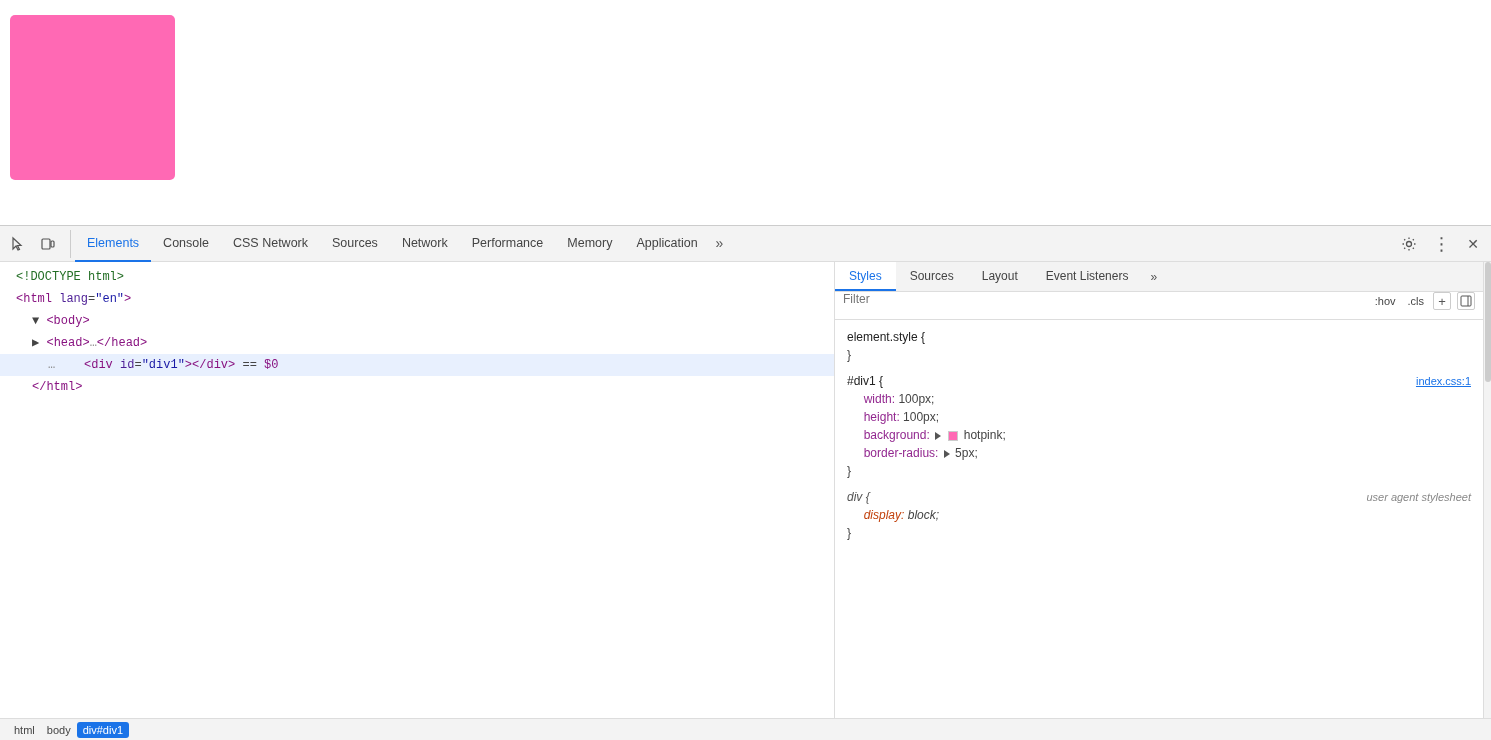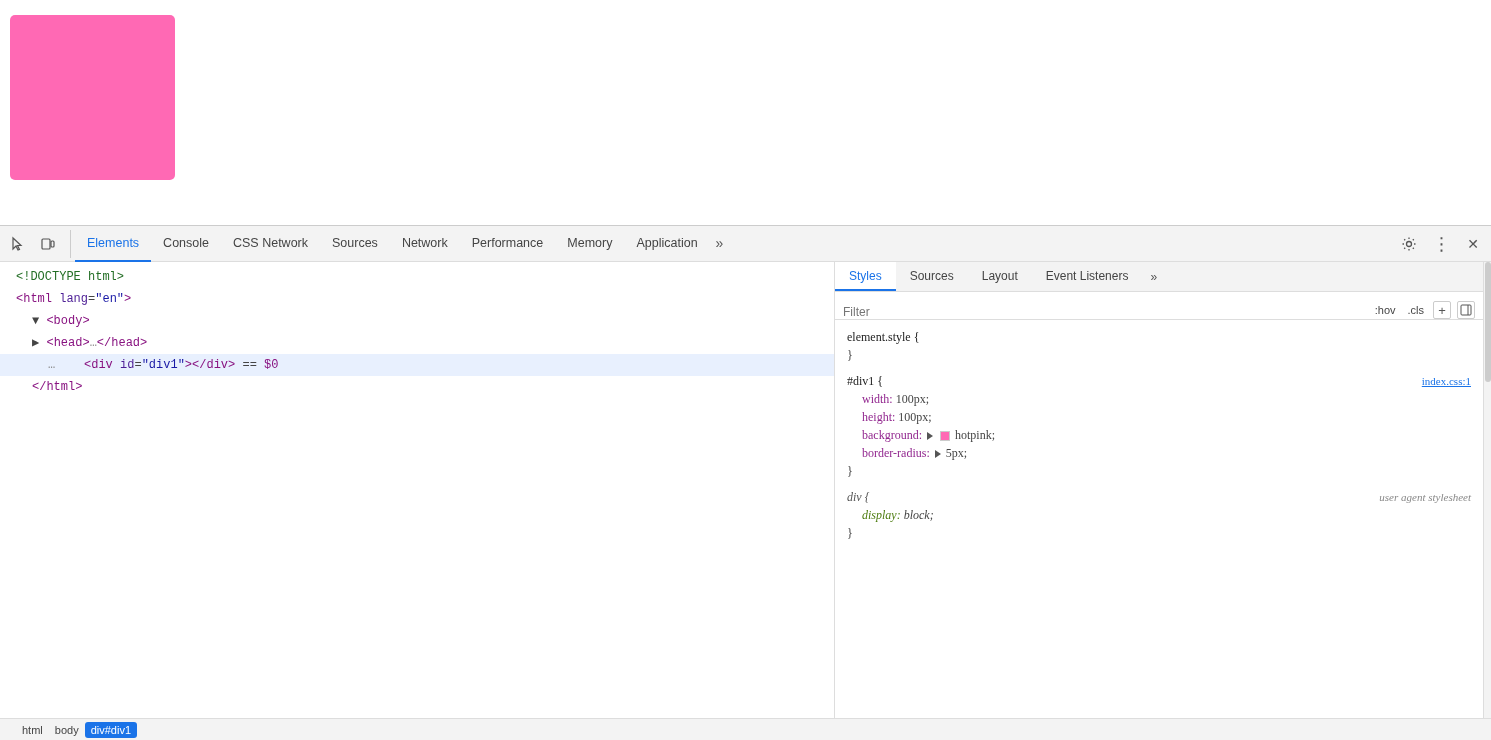--- a/index.html
+++ b/index.html
@@ -185,21 +185,21 @@
       display: flex;
       align-items: center;
       font-size: 12px;
       color: #555;
       cursor: pointer;
     }
 
     
     #filter-bar {
       display: flex;
-      align-items: flex-end;
+      align-items: flex-start;
       height: 28px;
       border-bottom: 1px solid #ddd;
       padding: 0 8px;
       gap: 24px;
     }
 
     #filter-input {
       flex: 1;
       border: none;
       outline: none;
@@ -246,34 +246,34 @@
       font-size: 11px;
       cursor: pointer;
       color: #555;
     }
 
     
     #styles-content {
       flex: 1;
       overflow-y: auto;
       padding: 4px 0;
-      font-family: Liberation Serif, serif;
+      font-family: Liberation Sans, sans-serif;
       font-size: 12px;
     }
 
     .style-rule {
       padding: 4px 12px;
       line-height: 18px;
     }
 
     .style-selector { color: #222; }
     .style-selector.italic { font-style: italic; color: #555; }
     .style-brace { color: #444; }
     .style-prop { color: #92278f; }
-    .style-prop.italic { font-style: italic; color: #4d7c0f; }
+    .style-prop.italic { font-style: italic; color: #c2410c; }
     .style-value { color: #444; }
     .style-value.italic { font-style: italic; color: #444; }
     .style-source { float: right; color: #1a73e8; text-decoration: underline; cursor: pointer; font-size: 11px; }
     .style-source.italic { font-style: italic; color: #888; float: right; text-decoration: none; cursor: default; }
 
     .color-swatch {
       display: inline-block;
       width: 10px;
       height: 10px;
       background: hotpink;
@@ -295,21 +295,21 @@
       margin: 0 2px;
     }
 
     
     #breadcrumb {
       height: 22px;
       background: #f3f3f3;
       border-top: 1px solid #ddd;
       display: flex;
       align-items: center;
-      padding: 0 16px;
+      padding: 0 8px;
       gap: 0;
       font-size: 11px;
       color: #444;
     }
 
     .breadcrumb-item {
       padding: 2px 6px;
       cursor: pointer;
       border-radius: 2px;
     }

